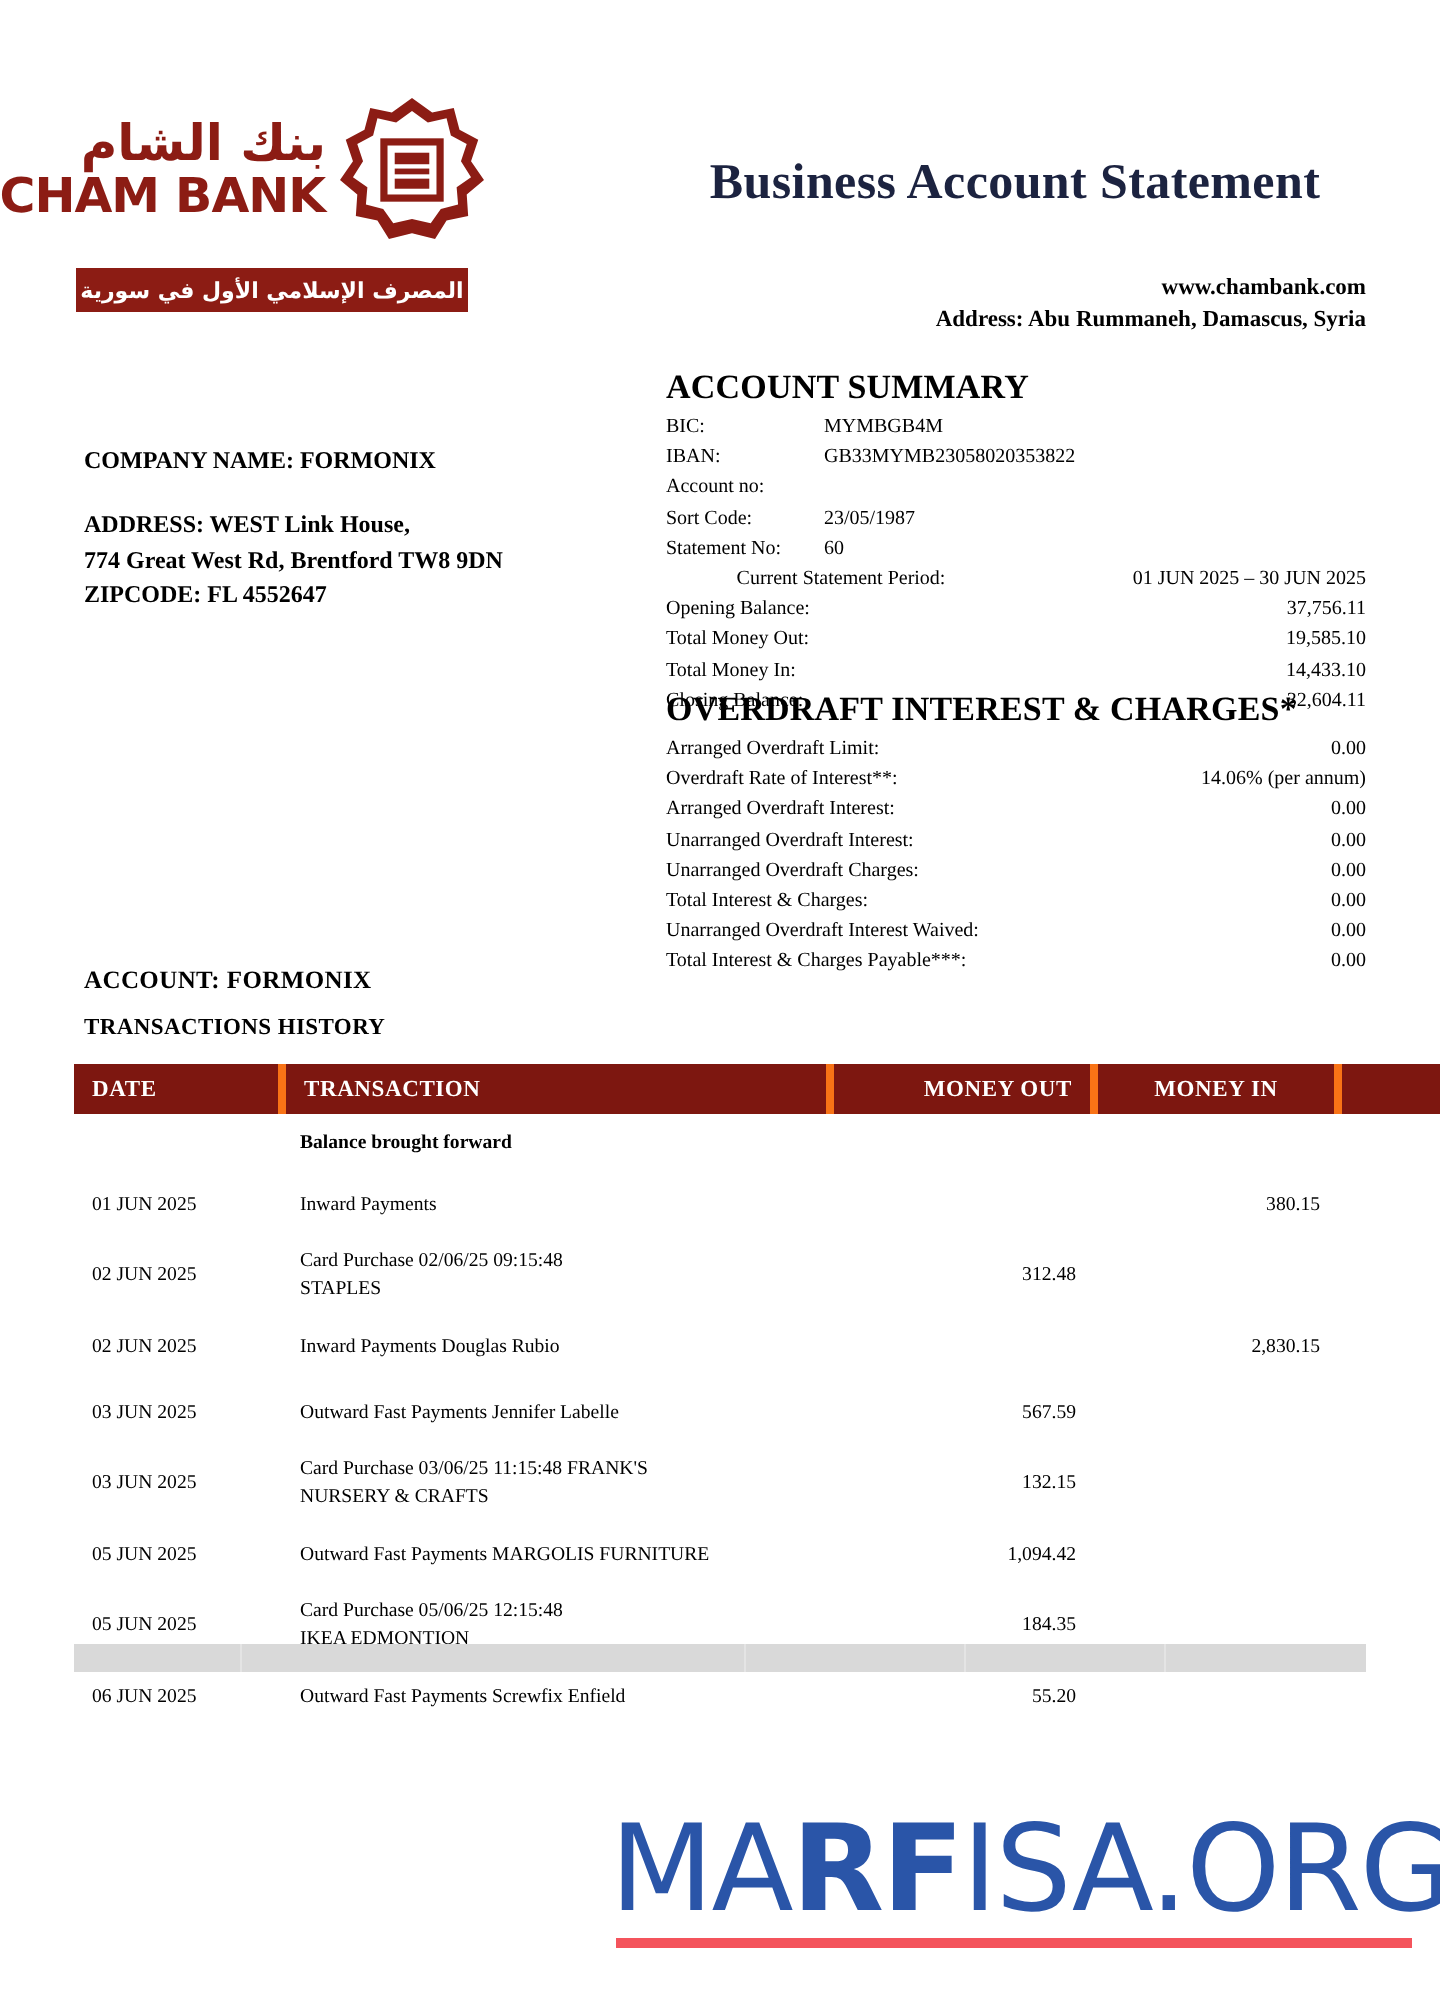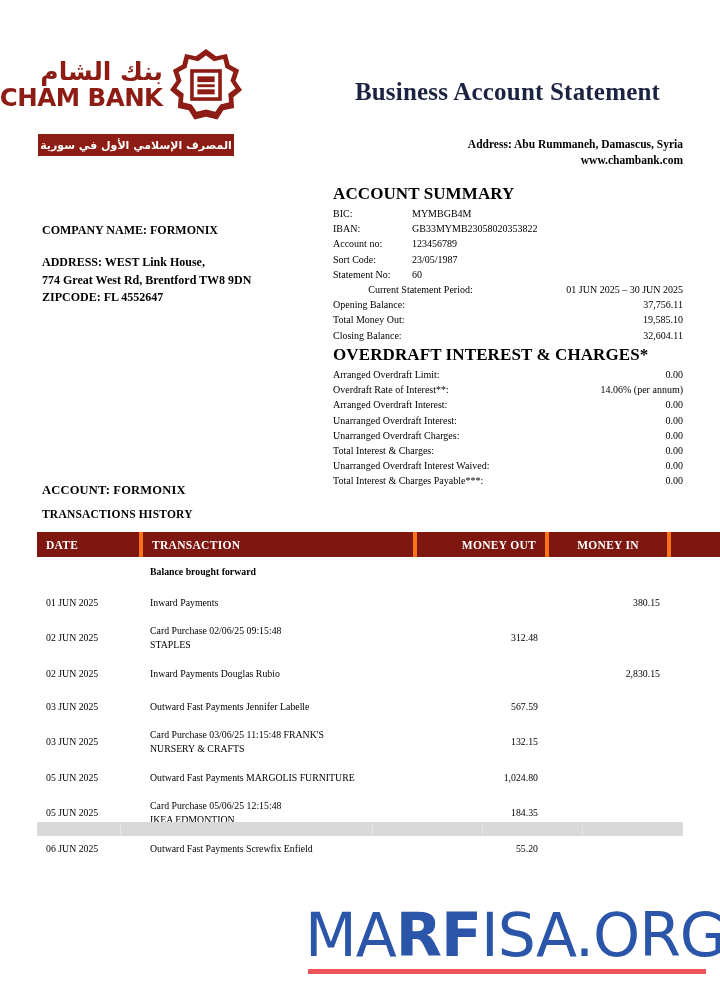--- a/index.html
+++ b/index.html
@@ -282,22 +282,22 @@
     </div>
   </div>
   <div id="logo-tagline">
     <span>المصرف الإسلامي الأول في سورية</span>
   </div>
 </div>
 
 <div id="doc-title">Business Account Statement</div>
 
 <div id="bank-address-block">
+  <div>www.chambank.com</div>
   <div>Address: Abu Rummaneh, Damascus, Syria</div>
-  <div>www.chambank.com</div>
 </div>
 
 <div id="company-block">
   <div>COMPANY NAME: FORMONIX</div>
   <div id="company-address">
     <div>ADDRESS: WEST Link House,</div>
     <div>774 Great West Rd, Brentford TW8 9DN</div>
     <div>ZIPCODE: FL 4552647</div>
   </div>
 </div>
@@ -308,41 +308,44 @@
       <div class="kv-row">
         <div class="kv-label">BIC:</div>
         <div class="kv-val-left">MYMBGB4M</div>
       </div>
       <div class="kv-row">
         <div class="kv-label">IBAN:</div>
         <div class="kv-val-left">GB33MYMB23058020353822</div>
       </div>
       <div class="kv-row">
         <div class="kv-label">Account no:</div>
-        <div class="kv-val-left">123456789</div>
       </div>
       <div class="kv-row">
         <div class="kv-label">Sort Code:</div>
         <div class="kv-val-left">23/05/1987</div>
       </div>
       <div class="kv-row">
         <div class="kv-label">Statement No:</div>
         <div class="kv-val-left">60</div>
       </div>
       <div class="kv-row">
         <div class="kv-label" style="width: auto; flex: 1 1 0%; text-align: center;">Current Statement Period:</div>
         <div class="kv-val-right">01 JUN 2025 – 30 JUN 2025</div>
       </div>
       <div class="kv-row">
         <div class="kv-label" style="width: auto; flex: 1 1 0%;">Opening Balance:</div>
         <div class="kv-val-right">37,756.11</div>
       </div>
       <div class="kv-row">
         <div class="kv-label" style="width: auto; flex: 1 1 0%;">Total Money Out:</div>
         <div class="kv-val-right">19,585.10</div>
+      </div>
+      <div class="kv-row">
+        <div class="kv-label" style="width: auto; flex: 1 1 0%;">Total Money In:</div>
+        <div class="kv-val-right">14,433.10</div>
       </div>
       <div class="kv-row">
         <div class="kv-label" style="width: auto; flex: 1 1 0%;">Closing Balance:</div>
         <div class="kv-val-right">32,604.11</div>
       </div>
     </div>
 </div>
 
 <div class="panel" id="overdraft-panel">
   <div class="panel-heading">OVERDRAFT INTEREST &amp; CHARGES*</div>
@@ -434,21 +437,21 @@
       <tr class="txn-row">
         <td class="td-date">03 JUN 2025</td>
         <td class="td-desc"><span>Card Purchase 03/06/25 11:15:48 FRANK'S</span><span class="desc-l2">NURSERY &amp; CRAFTS</span></td>
         <td class="td-out">132.15</td>
         <td class="td-in"></td>
         <td class="td-bal">39,954.19</td>
       </tr>
       <tr class="txn-row single">
         <td class="td-date">05 JUN 2025</td>
         <td class="td-desc"><span>Outward Fast Payments MARGOLIS FURNITURE</span></td>
-        <td class="td-out">1,024.80</td>
+        <td class="td-out">1,094.42</td>
         <td class="td-in"></td>
         <td class="td-bal">37,451.67</td>
       </tr>
       <tr class="txn-row">
         <td class="td-date">05 JUN 2025</td>
         <td class="td-desc"><span>Card Purchase 05/06/25 12:15:48</span><span class="desc-l2">IKEA EDMONTION</span></td>
         <td class="td-out">184.35</td>
         <td class="td-in"></td>
         <td class="td-bal">37,267.32</td>
       </tr>

